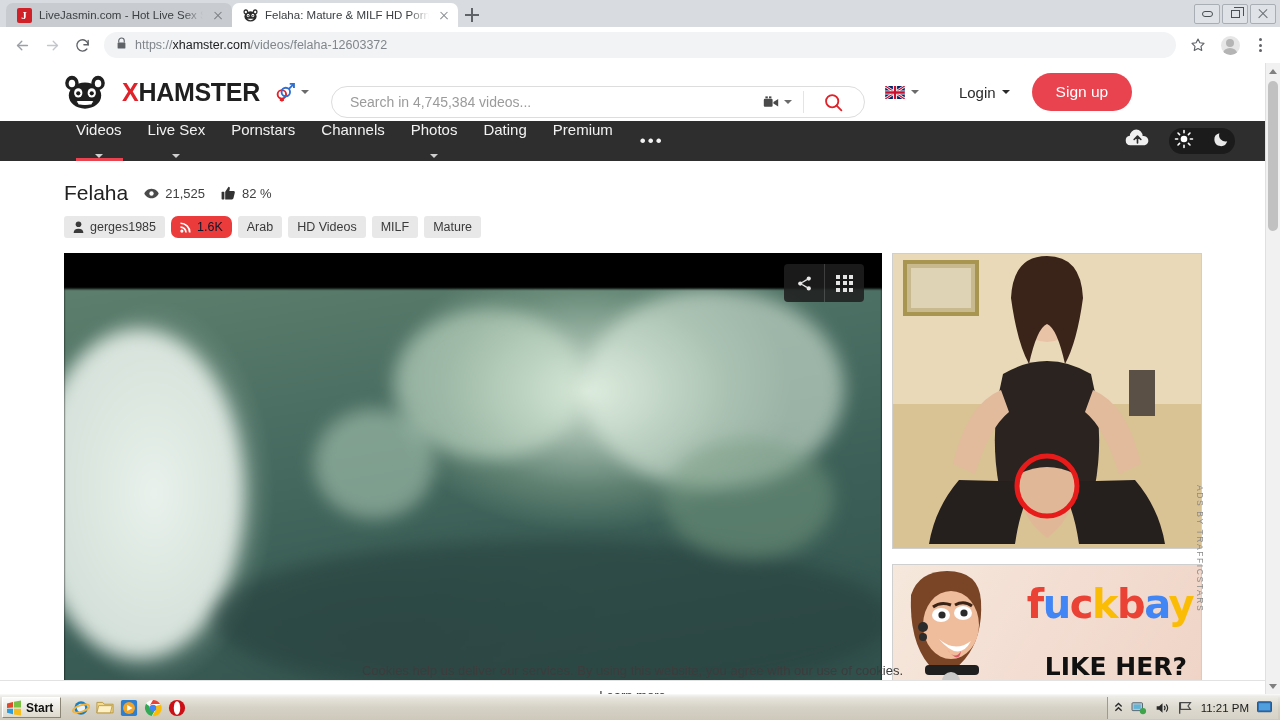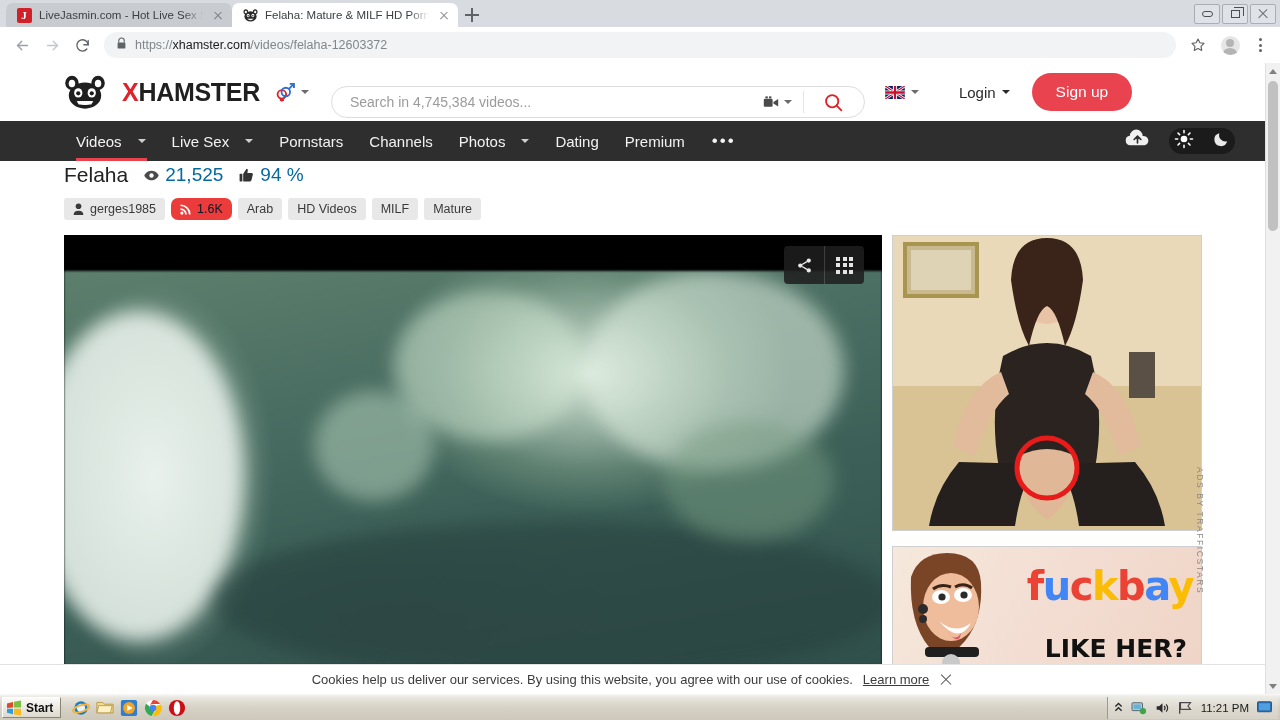--- a/index.html
+++ b/index.html
@@ -102,33 +102,33 @@
   .signup-btn {
     margin-left: 22px; background: #e8434e; color: #fff; border: none; border-radius: 19px;
     height: 38px; padding: 0 24px; font-size: 15.5px; font-family: "Liberation Sans", sans-serif;
   }
 
   
   .navbar { height: 40px; background: #2e2e2e; display: flex; align-items: stretch; padding-left: 64px; }
   .nav-items { display: flex; align-items: stretch; gap: 0; }
   .nav-item {
     display: flex; align-items: center; gap: 16px; padding: 0 13px;
-    color: #f2f2f2; font-size: 15px; position: relative;
+    color: #f2f2f2; font-size: 15px; position: relative; flex-direction: column;
   }
   .nav-item.first { padding-left: 12px; }
   .nav-item.active::after { content:''; position: absolute; left: 12px; right: 12px; bottom: 0; height: 3px; background: #e8434e; }
   .nav-dots { display: flex; align-items: center; padding: 0 14px; color: #f2f2f2; letter-spacing: 2px; font-size: 17px; }
   .nav-right { margin-left: auto; display: flex; align-items: center; gap: 18px; padding-right: 30px; }
   .theme-toggle { width: 66px; height: 26px; border-radius: 13px; background: #1b1b1b; display: flex; align-items: center; justify-content: space-between; padding: 0 5px; }
 
   
-  .meta { padding: 2px 0 0 64px; }
+  .meta { padding: 20px 0 0 64px; }
   .title-row { display: flex; align-items: center; gap: 16px; }
   .v-title { font-size: 21px; color: #222; font-weight: normal; }
-  .stat { display: flex; align-items: center; gap: 6px; font-size: 19px; color: #0369a1; }
+  .stat { display: flex; align-items: center; gap: 6px; font-size: 13px; color: #404040; }
   .tags-row { display: flex; align-items: center; gap: 6px; margin-top: 11px; }
   .tag { height: 22px; background: #e8e8e8; border-radius: 3px; display: flex; align-items: center; gap: 6px; padding: 0 9px; font-size: 12.5px; color: #3a3a3a; }
   .tag.sub { background: #ec3b3b; color: #0f172a; border-radius: 7px; }
 
   
   .content { display: flex; gap: 10px; padding: 15px 0 0 64px; }
   .player { width: 818px; height: 430px; background: #000; position: relative; overflow: hidden; }
   .video-frame { position: absolute; left: 0; right: 0; top: 36px; bottom: 0; overflow: hidden;
     background:
       radial-gradient(ellipse 260px 180px at 64% 26%, rgba(226,240,226,0.92) 0%, rgba(150,182,156,0.35) 55%, rgba(0,0,0,0) 78%),
@@ -160,24 +160,24 @@
   .fb-logo span:nth-child(4) { color: #fbbc05; }
   .fb-logo span:nth-child(5) { color: #ea4335; }
   .fb-logo span:nth-child(6) { color: #4285f4; }
   .fb-logo span:nth-child(7) { color: #fbbc05; }
   .fb-logo span:nth-child(8) { color: #34a853; }
   .fb-cta { position: absolute; right: 14px; bottom: 12px; font-size: 25px; font-weight: bold; color: #111; font-family: "DejaVu Sans", sans-serif; }
   .cartoon-head { position: absolute; left: 6px; top: 4px; width: 120px; height: 124px; }
 
   
   .cookiebar {
-    position: absolute; left: 0; right: 0; bottom: 0; height: 30px; background: #fff;
+    position: absolute; left: 0; right: 0; bottom: 0; height: 14px; background: #fff;
     border-top: 1px solid #e2e2e2;
     display: flex; align-items: center; justify-content: center; gap: 10px;
-    font-size: 13px; color: #3c3c3c;
+    font-size: 13px; color: #3c3c3c; flex-direction: column;
   }
   .cookiebar a { color: #3c3c3c; text-decoration: underline; }
   .cookie-x { position: relative; width: 14px; height: 14px; }
   .cookie-x::before, .cookie-x::after { content:''; position:absolute; left:0; top:6.3px; width:14px; height:1.3px; background:#555; }
   .cookie-x::before { transform: rotate(45deg); }
   .cookie-x::after { transform: rotate(-45deg); }
 
   
   .pscroll { width: 15px; background: #f1f1f1; border-left: 1px solid #e0e0e0; position: relative; }
   .pscroll .arw { height: 16px; display: flex; align-items: center; justify-content: center; background: #f1f1f1; }
@@ -440,21 +440,21 @@
                 <path d="M11 0C5 0 1.4 4.4 0.5 7c.9 2.6 4.5 7 10.5 7s9.6-4.4 10.5-7C20.6 4.4 17 0 11 0z" fill="#4a4a4a"></path>
                 <circle cx="11" cy="7" r="3.2" fill="#fff"></circle>
               </svg>
             <span>21,525</span>
           </span>
           <span class="stat">
             <svg width="15" height="14" viewBox="0 0 18 17">
                 <path d="M5 7 L9 1 q2.2 0 1.6 2.3 L10 6 h5.3 q1.8 0 1.4 1.9 L15 15 q-.3 1.3 -1.8 1.3 H5 Z" fill="#333"></path>
                 <rect x="0.6" y="7" width="3.4" height="9.3" rx="0.8" fill="#333"></rect>
               </svg>
-            <span>94 %</span>
+            <span>82 %</span>
           </span>
         </div>
 
         <div class="tags-row">
           <span class="tag">
             <svg width="11" height="12" viewBox="0 0 14 15">
                 <circle cx="7" cy="4" r="3.6" fill="#3a3a3a"></circle>
                 <path d="M0.8 15 q0 -5.4 6.2 -5.4 T13.2 15 z" fill="#3a3a3a"></path>
               </svg>
             <span>gerges1985</span>

